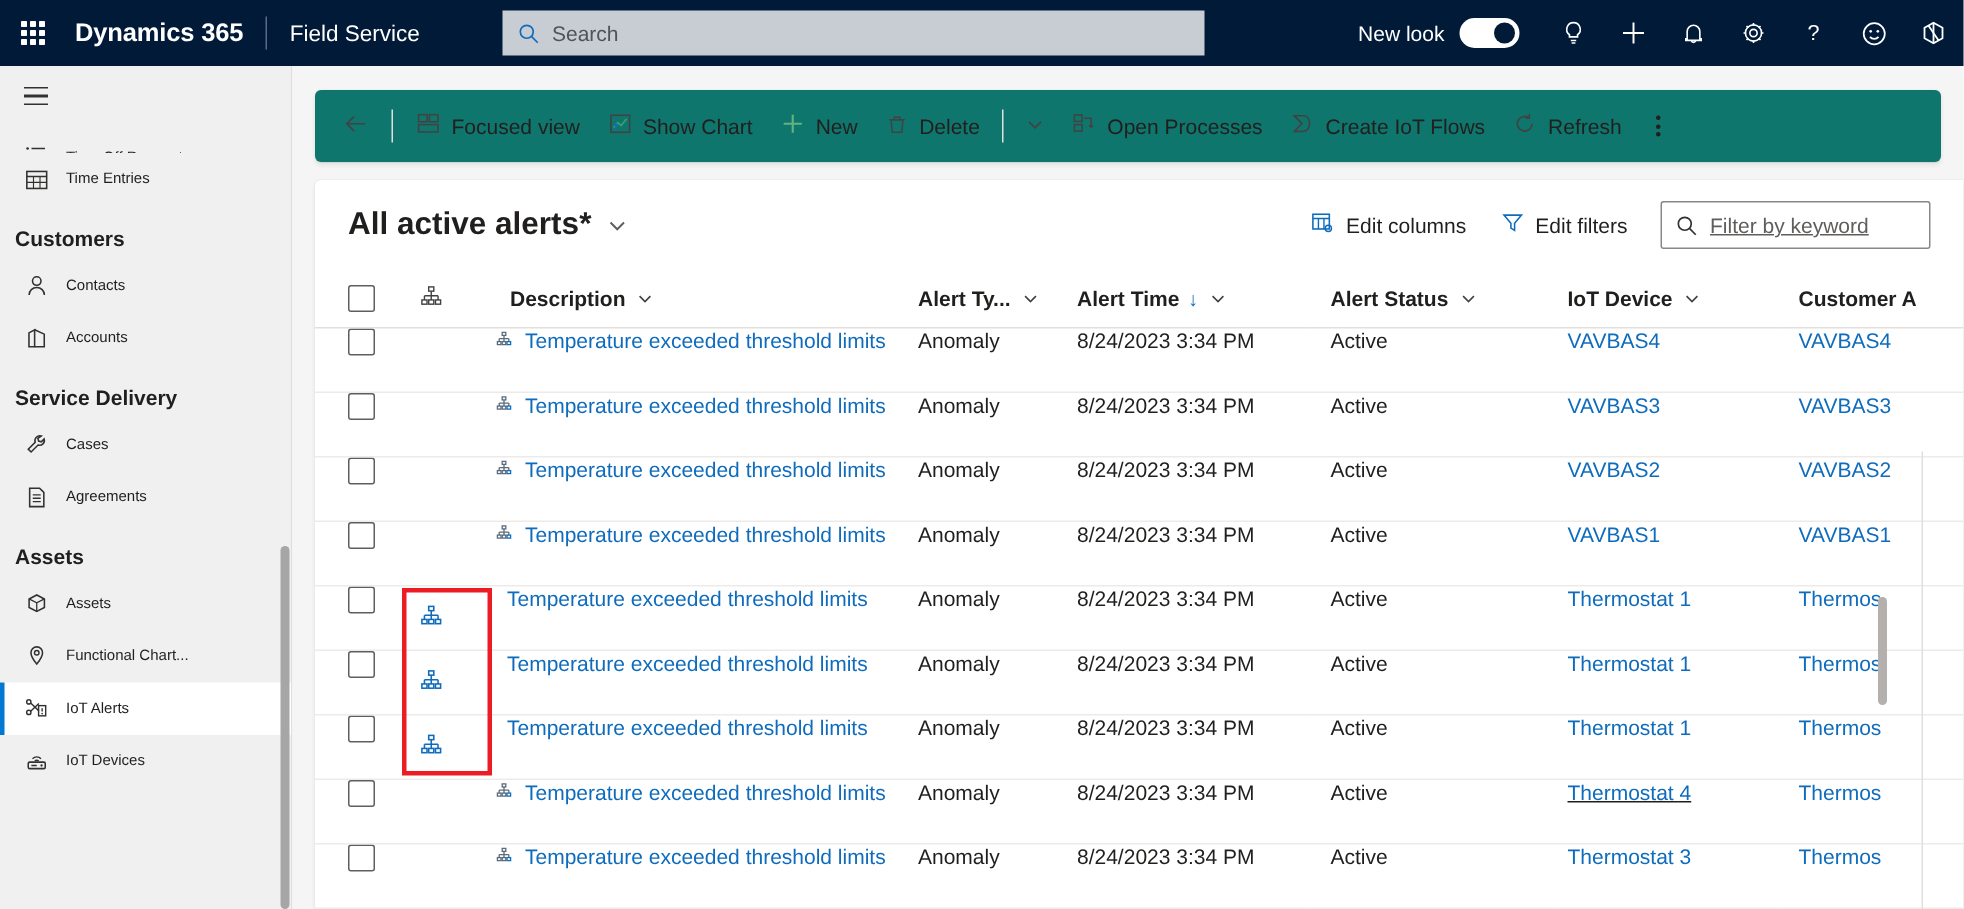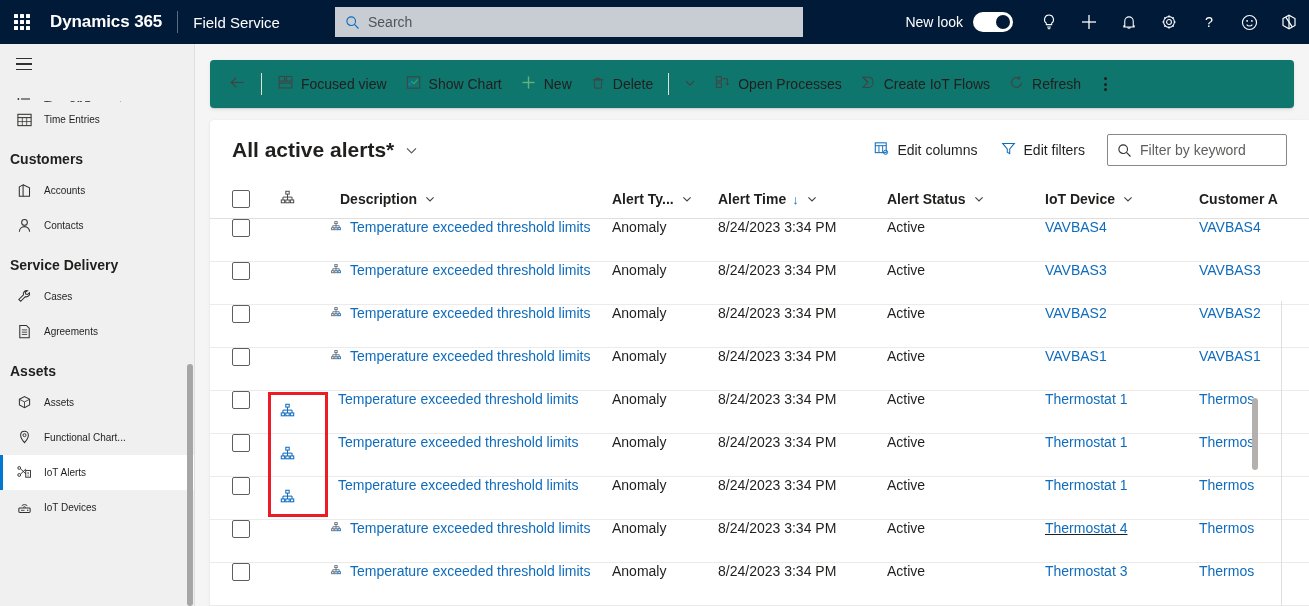--- a/index.html
+++ b/index.html
@@ -174,21 +174,21 @@
     font-size: 14px; color: #201f1e; cursor: pointer;
     margin-right: 22px; white-space: nowrap;
   }
   .keyword-box {
     display: flex; align-items: center;
     width: 180px; height: 32px;
     border: 1px solid #8a8886; border-radius: 2px;
     padding: 0 9px; cursor: text;
   }
   .keyword-box .mag { margin-right: 8px; display:flex; }
-  .keyword-ph { font-size: 14px; color: #605e5c; }
+  .keyword-ph { font-size: 14px; color: #605e5c; text-decoration: underline; }
 
   
   table.grid { border-collapse: collapse; width: 1099px; table-layout: fixed; }
   table.grid th {
     height: 38px;
     font-size: 14px; font-weight: 600; color: #201f1e;
     text-align: left; vertical-align: middle;
     border-bottom: 1px solid #e1dfdd;
     padding: 0;
     white-space: nowrap;
@@ -365,35 +365,35 @@
           </svg>
       </div>
       <div class="nav-label">Time Entries</div>
     </div>
 
     <div class="nav-group">Customers</div>
 
     <div class="nav-item">
       <div class="nav-ico">
         <svg width="17" height="17" viewBox="0 0 18 18">
+            <circle cx="9" cy="5.7" r="3" fill="none" stroke="#323130" stroke-width="1.1"></circle>
+            <path d="M3.6 15.6c0-3.2 2.4-5.4 5.4-5.4s5.4 2.2 5.4 5.4" fill="none" stroke="#323130" stroke-width="1.1"></path>
+          </svg>
+      </div>
+      <div class="nav-label">Contacts</div>
+    </div>
+
+    <div class="nav-item">
+      <div class="nav-ico">
+        <svg width="17" height="17" viewBox="0 0 18 18">
             <path d="M3.5 5.2l4-2.2v12H3.5z" fill="none" stroke="#323130" stroke-width="1.1"></path>
             <path d="M7.5 3l6.8 3.1v8.9H7.5" fill="none" stroke="#323130" stroke-width="1.1"></path>
           </svg>
       </div>
       <div class="nav-label">Accounts</div>
-    </div>
-
-    <div class="nav-item">
-      <div class="nav-ico">
-        <svg width="17" height="17" viewBox="0 0 18 18">
-            <circle cx="9" cy="5.7" r="3" fill="none" stroke="#323130" stroke-width="1.1"></circle>
-            <path d="M3.6 15.6c0-3.2 2.4-5.4 5.4-5.4s5.4 2.2 5.4 5.4" fill="none" stroke="#323130" stroke-width="1.1"></path>
-          </svg>
-      </div>
-      <div class="nav-label">Contacts</div>
     </div>
 
     <div class="nav-group">Service Delivery</div>
 
     <div class="nav-item">
       <div class="nav-ico">
         <svg width="17" height="17" viewBox="0 0 18 18">
             <path d="M12.2 2.9a3.4 3.4 0 00-4.3 4.3L3 12.1l2 2 4.9-4.9a3.4 3.4 0 004.3-4.3l-2 2-1.9-.5-.5-1.9z" fill="none" stroke="#323130" stroke-width="1.1"></path>
           </svg>
       </div>

